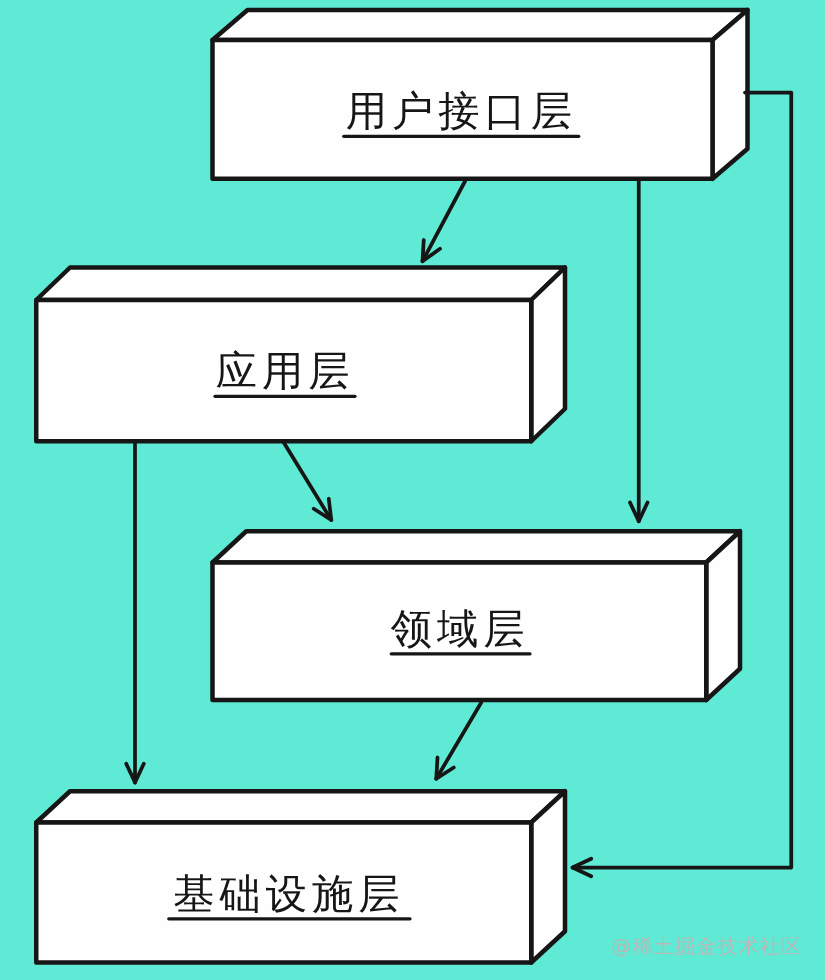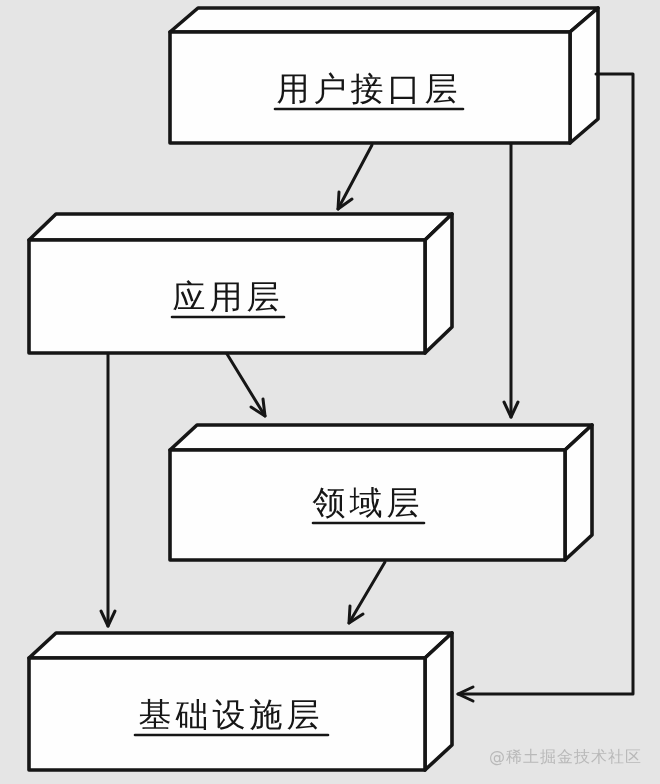--- a/index.html
+++ b/index.html
@@ -4,21 +4,21 @@
 <style>
   html, body {
     margin: 0;
     padding: 0;
     background: #ffffff;
   }
   .stage {
     position: relative;
     width: 660px;
     height: 784px;
-    background: #e5e5e5;
+    background: #5eead4;
     font-family: "DejaVu Sans", sans-serif;
     overflow: hidden;
   }
   svg { display: block; }
   .box-face {
     fill: #fefefe;
     stroke: #161616;
     stroke-width: 3.6;
     stroke-linejoin: round;
   }

